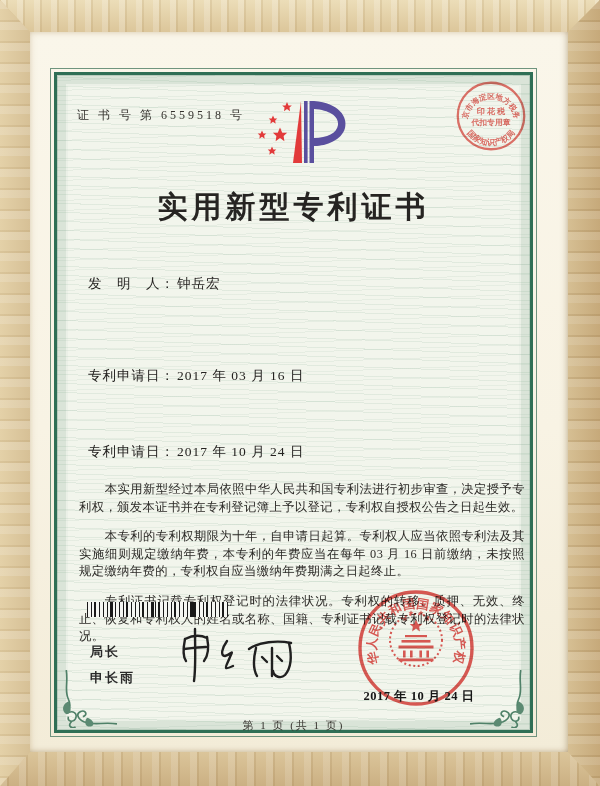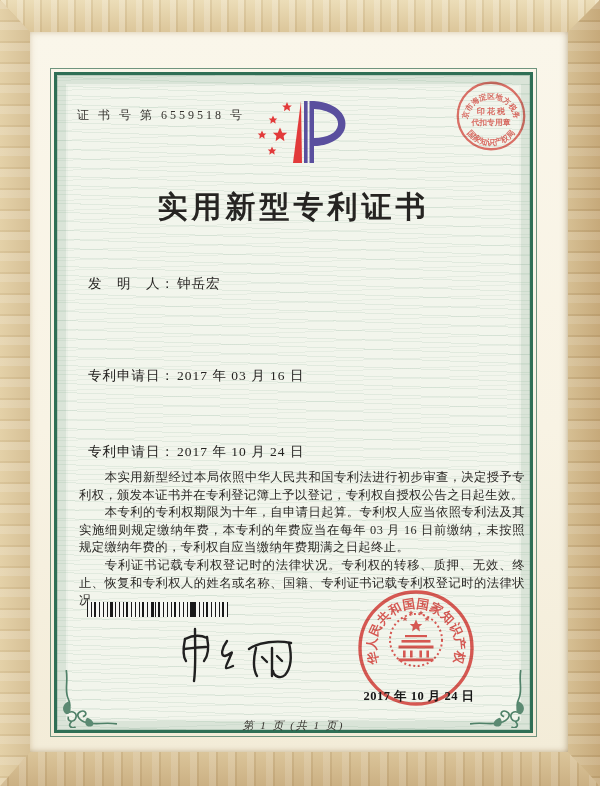--- a/index.html
+++ b/index.html
@@ -48,40 +48,40 @@
 
   .cert-title { left:0; top:112px; width:100%; text-align:center; font-size:30px; font-weight:700;
     letter-spacing:4px; color:#262422; }
 
   .field { left:31px; white-space:nowrap; font-size:13.5px; color:#242220; font-weight:500; letter-spacing:1px; }
   .f0{top:178px} .f1{top:200px} .f2{top:254px} .f3{top:292px} .f4{top:330px} .f5{top:368px}
   .fvalue { margin-left:2px; }
 
   .paras { left:22px; top:394px; width:446px; font-size:12.3px; line-height:17.6px;
     color:#2b2926; text-align:justify; letter-spacing:.4px; }
-  .paras p { text-indent:2.1em; }
+  .paras p { text-indent:2.1em;margin-top:12px; }
 
   .barcode { left:30px; top:527px; width:141px; height:15px; background-color:#f5f6f2;
     background-image:
       repeating-linear-gradient(90deg,#191919 0 1.5px,transparent 1.5px 4px),
       repeating-linear-gradient(90deg,transparent 0 7px,#191919 7px 9px,transparent 9px 16px),
       repeating-linear-gradient(90deg,transparent 0 23px,#191919 23px 26px,transparent 26px 41px); }
 
   .signer { left:33px; top:568px; font-size:13px; font-weight:600; color:#2a2a2a; letter-spacing:2px; }
   .signer .s-name { margin-top:8px; }
 
   .sig-svg { left:104px; top:540px; }
 
   .seal-svg { left:297px; top:511px; mix-blend-mode:multiply; }
   .seal-date { left:296px; top:613px; width:132px; text-align:center; font-size:12.5px; font-weight:700;
     color:#161616; letter-spacing:.5px; white-space:nowrap; }
 
   .stamp-svg { left:396px; top:3px; mix-blend-mode:multiply; }
 
-  .footer { left:0; top:643px; width:100%; text-align:center; font-size:11px; letter-spacing:2px; color:#37342f;font-style:italic; }
+  .footer { left:0; top:643px; width:100%; text-align:center; font-size:11px; letter-spacing:2px; color:#37342f; }
 
   .fl { position:absolute; width:58px; height:58px; }
   .fl-left { left:2px; bottom:2px; }
   .fl-right { right:2px; bottom:2px; transform:scaleX(-1); }
 </style>
 </head>
 <body>
 
 <div class="stage">
 
@@ -129,20 +129,24 @@
       </div>
 
       <div class="abs paras">
         <p>本实用新型经过本局依照中华人民共和国专利法进行初步审查，决定授予专利权，颁发本证书并在专利登记簿上予以登记，专利权自授权公告之日起生效。</p>
         <p>本专利的专利权期限为十年，自申请日起算。专利权人应当依照专利法及其实施细则规定缴纳年费，本专利的年费应当在每年 03 月 16 日前缴纳，未按照规定缴纳年费的，专利权自应当缴纳年费期满之日起终止。</p>
         <p>专利证书记载专利权登记时的法律状况。专利权的转移、质押、无效、终止、恢复和专利权人的姓名或名称、国籍、专利证书记载专利权登记时的法律状况。</p>
       </div>
 
       <div class="abs barcode"></div>
 
+      <div class="abs signer">
+        <div>局长</div>
+        <div class="s-name">申长雨</div>
+      </div>
 
       <svg class="abs sig-svg" width="152" height="82" viewBox="0 0 152 82">
         <g fill="none" stroke="#202020" stroke-width="2.4" stroke-linecap="round">
           <path d="M24,24 C22,34 22,42 25,46"></path>
           <path d="M24,24 C32,20 40,20 46,23"></path>
           <path d="M46,22 C48,32 47,41 43,46"></path>
           <path d="M23,34 C31,33 39,32 45,32"></path>
           <path d="M34,14 C34,34 35,52 33,66"></path>
           <path d="M66,26 C61,33 59,41 64,41 C70,40 73,33 69,42 C65,52 61,56 72,51"></path>
           <path d="M88,34 C98,27 116,25 130,28"></path>

